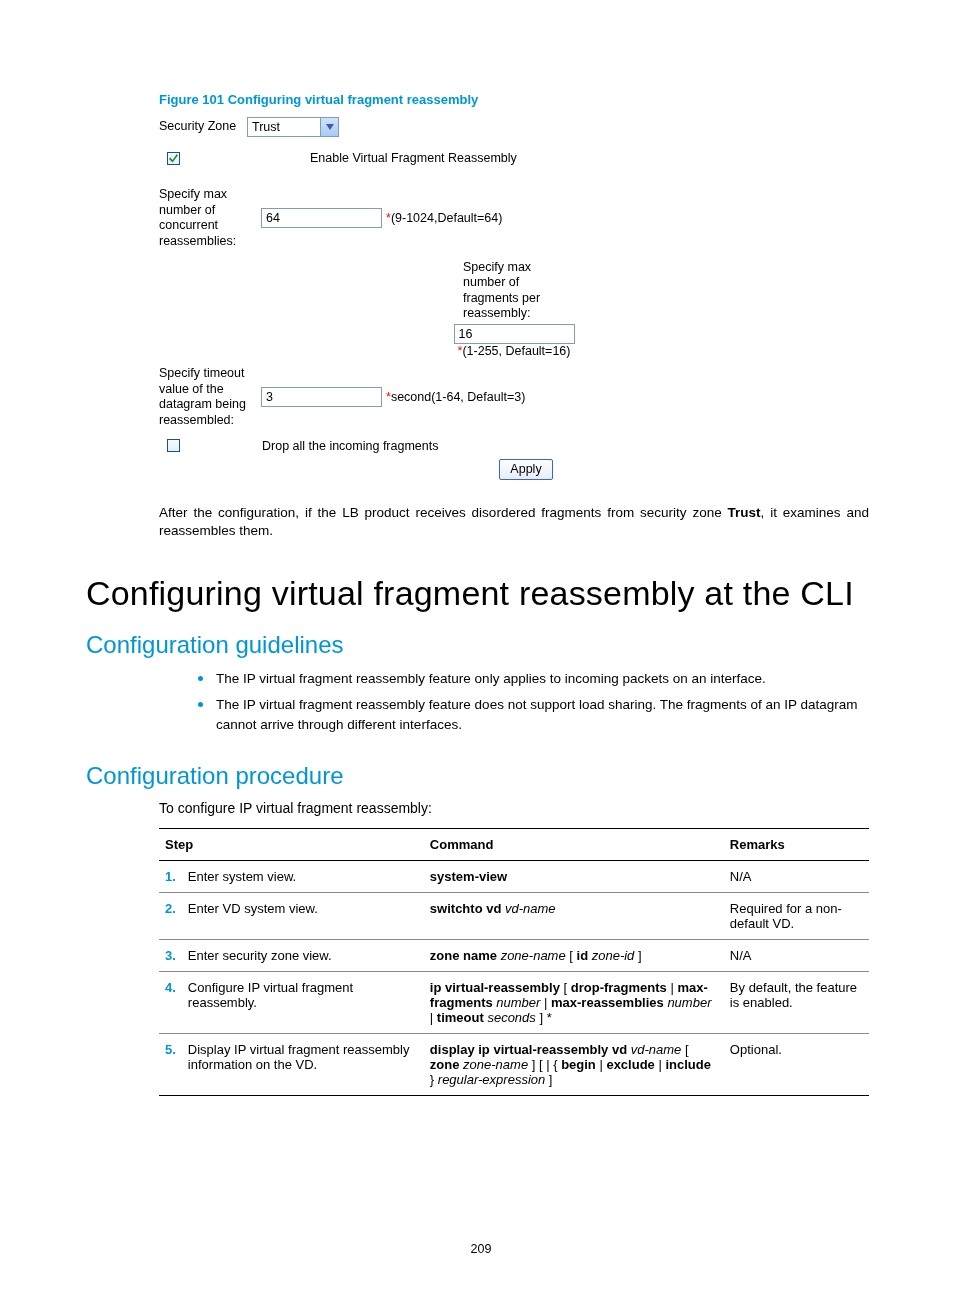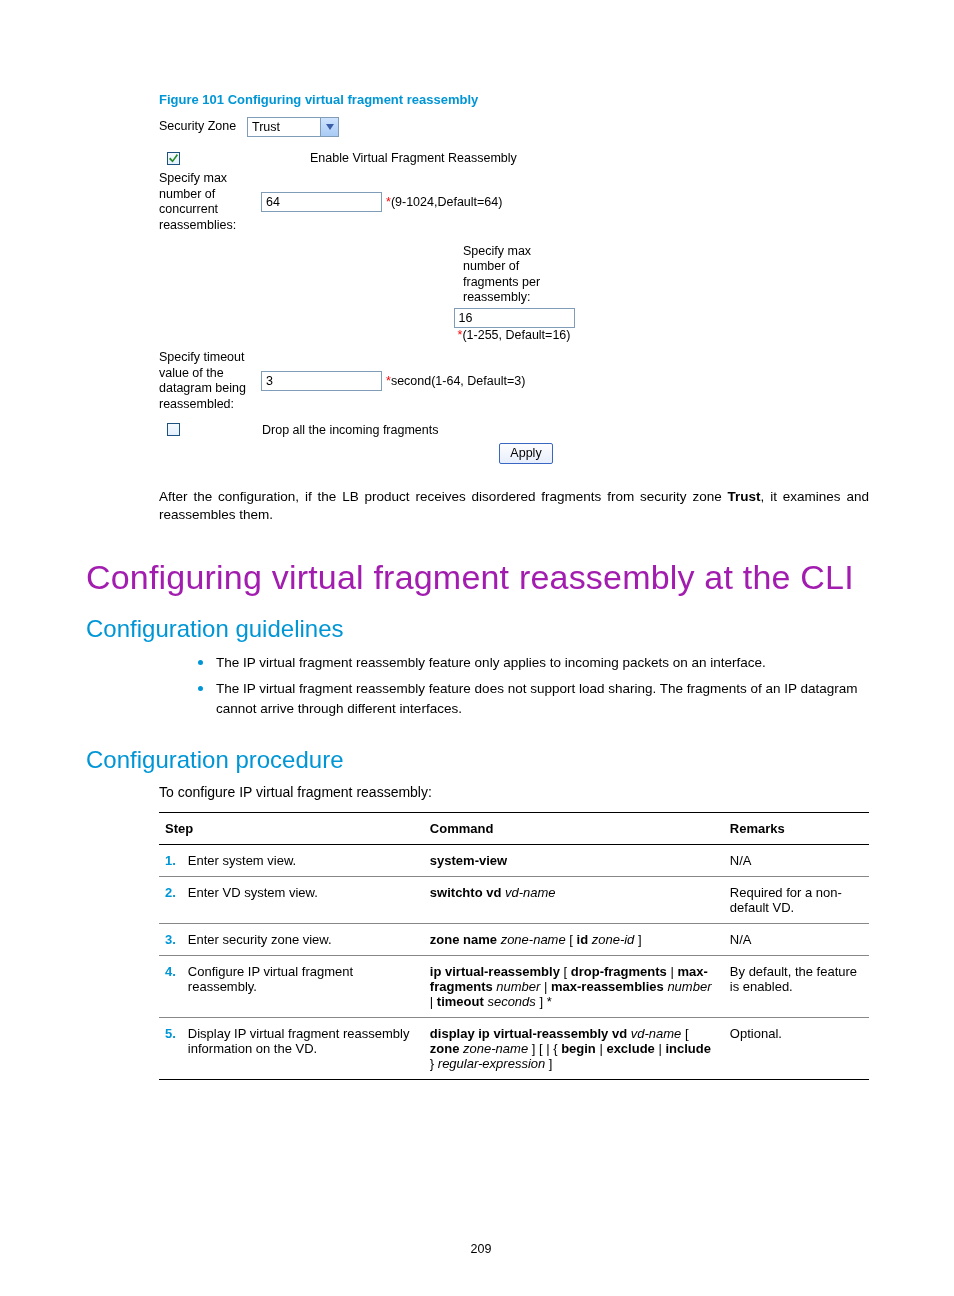--- a/index.html
+++ b/index.html
@@ -73,21 +73,21 @@
     font-size: 12.5px; padding: 0 10px;
     margin-left: 340px;
   }
   
   .body-text {
     margin-top: 24px; margin-left: 73px; width: 710px;
     font-size: 13.5px; line-height: 1.35; text-align: justify;
   }
   h1.h-main {
     font-family: "Segoe UI Light","Helvetica Neue",Arial,sans-serif;
-    font-weight: 300; color: #a21caf; font-size: 34px;
+    font-weight: 300; color: #000000; font-size: 34px;
     margin: 34px 0 8px 0; letter-spacing: .2px;
   }
   h2.h-sub {
     font-family: "Segoe UI Light","Helvetica Neue",Arial,sans-serif;
     font-weight: 300; color: #0096d6; font-size: 24px;
     margin: 18px 0 10px 0;
   }
   ul.blist { margin: 6px 0 0 112px; padding:0; list-style:none; }
   ul.blist li { position:relative; padding-left: 18px; font-size:13.5px; line-height:1.5; margin-bottom:6px; }
   ul.blist li::before {
@@ -130,21 +130,21 @@
       <span class="sel">
         <span>Trust</span>
         <span class="arrow">
           <svg viewBox="0 0 8 6">
               <polygon points="0,0 8,0 4,6" fill="#3a5ea8"></polygon>
             </svg>
         </span>
       </span>
     </div>
 
-    <div class="r" style="margin-bottom:4px;gap:24px;">
+    <div class="r" style="margin-bottom:20px;gap:24px;">
       <span class="cb checked"></span>
       <span style="width:82px;"></span>
       <span>Enable Virtual Fragment Reassembly</span>
     </div>
 
     <div class="r">
       <span class="lab">Specify max number of concurrent reassemblies:</span>
       <span class="inp">
           <span>64</span>
         </span>

